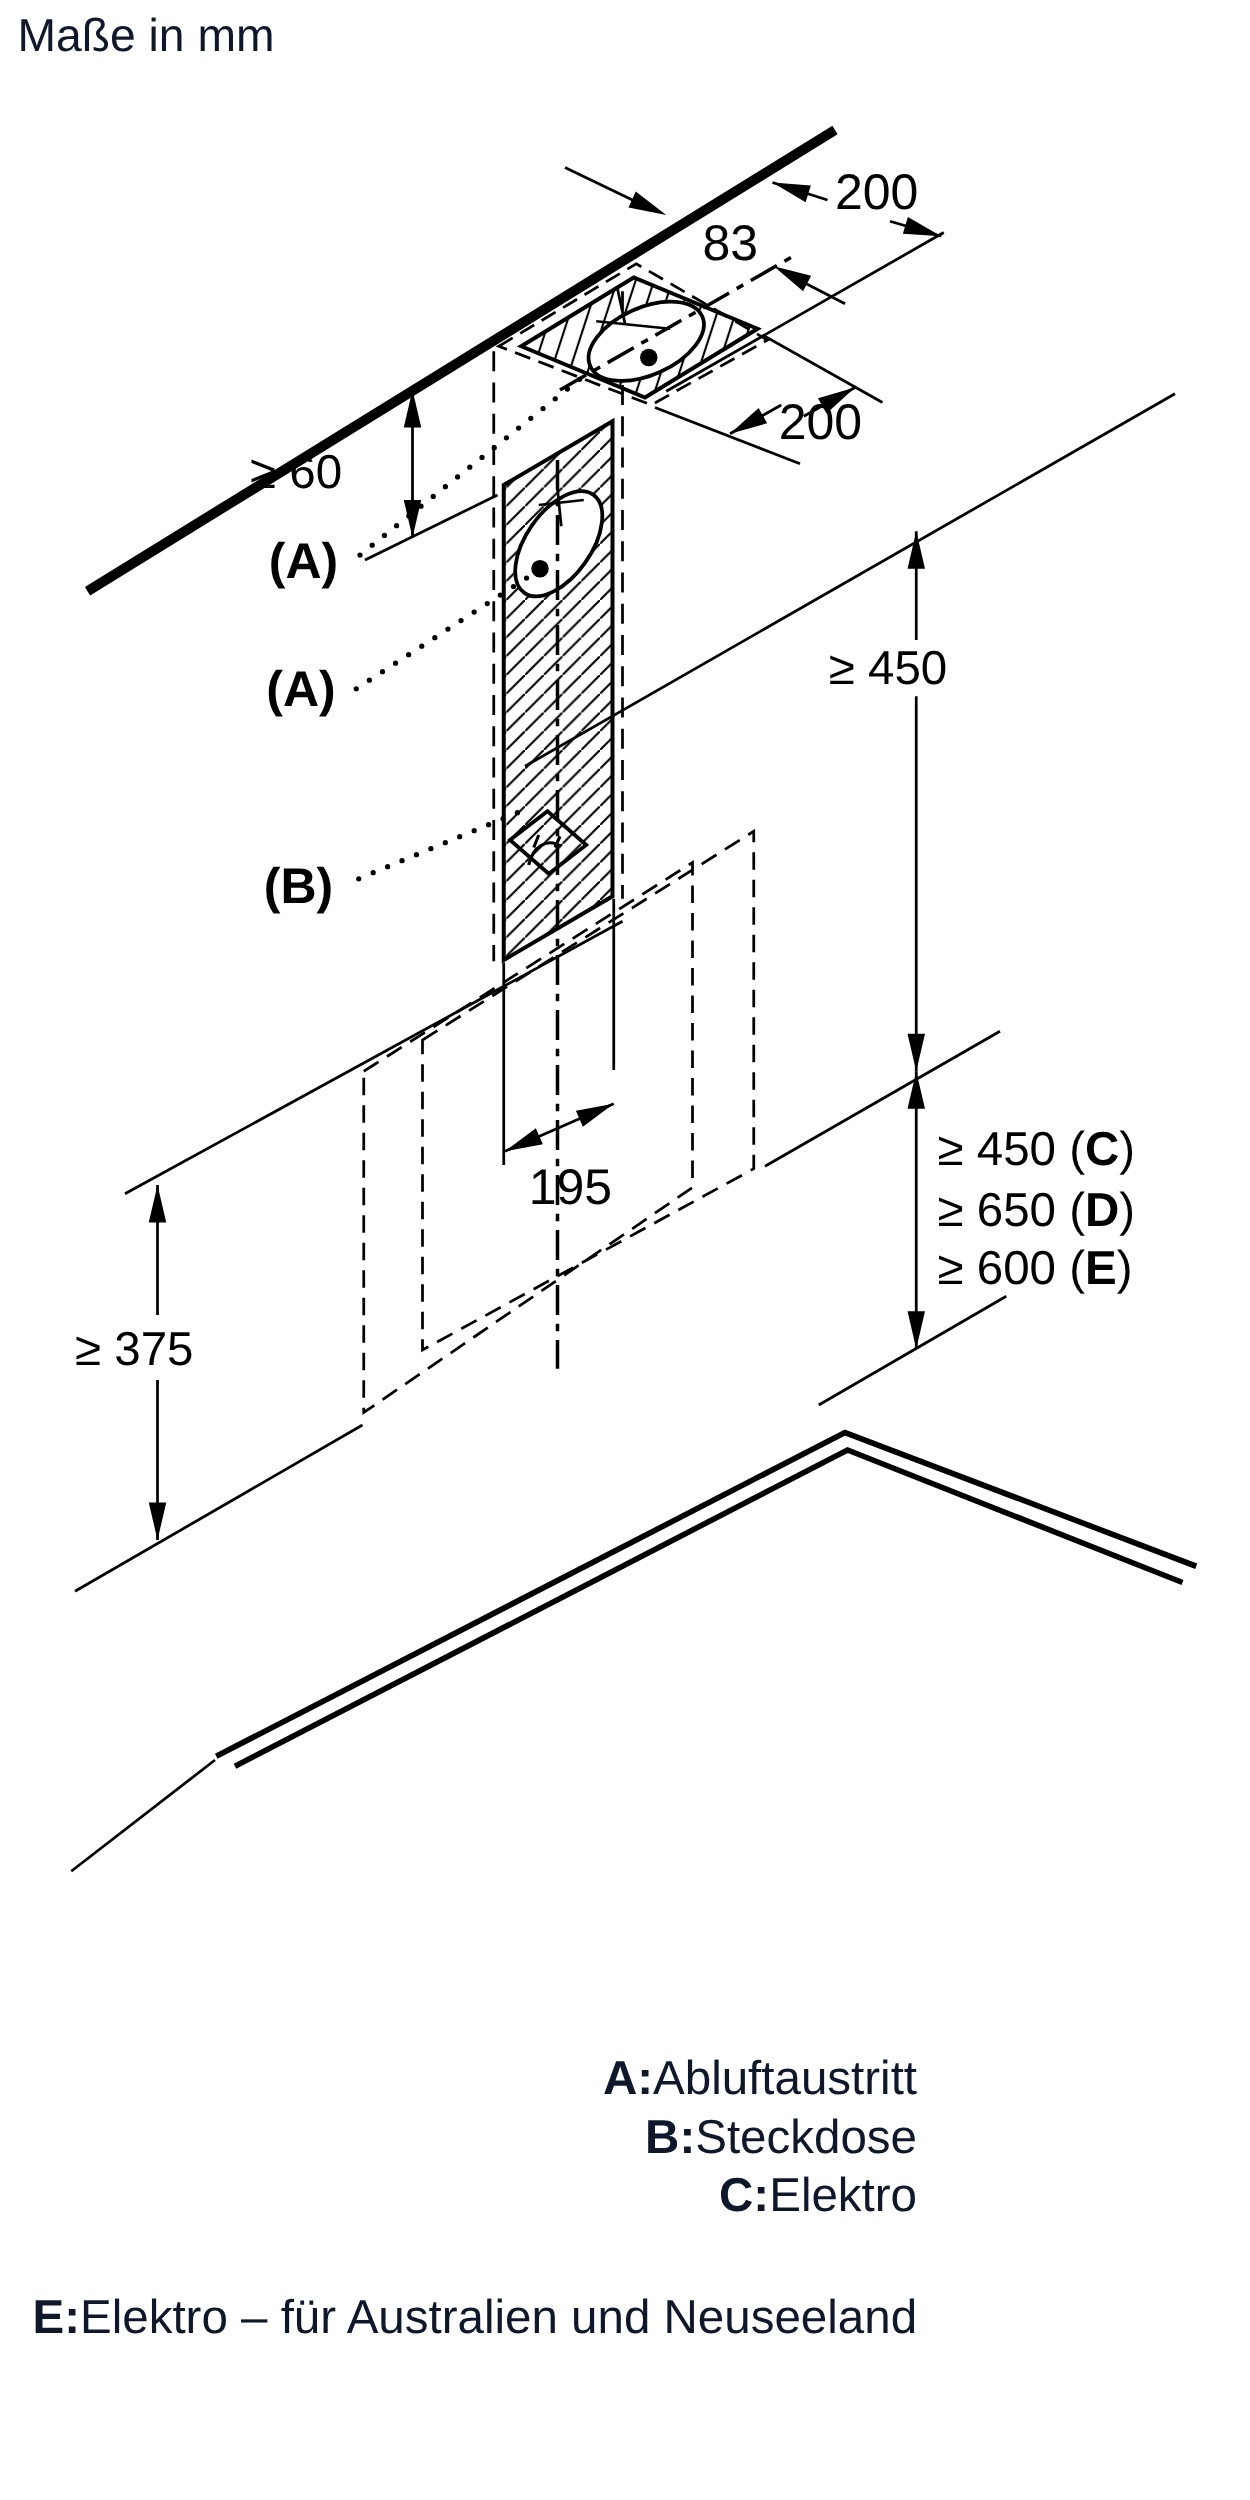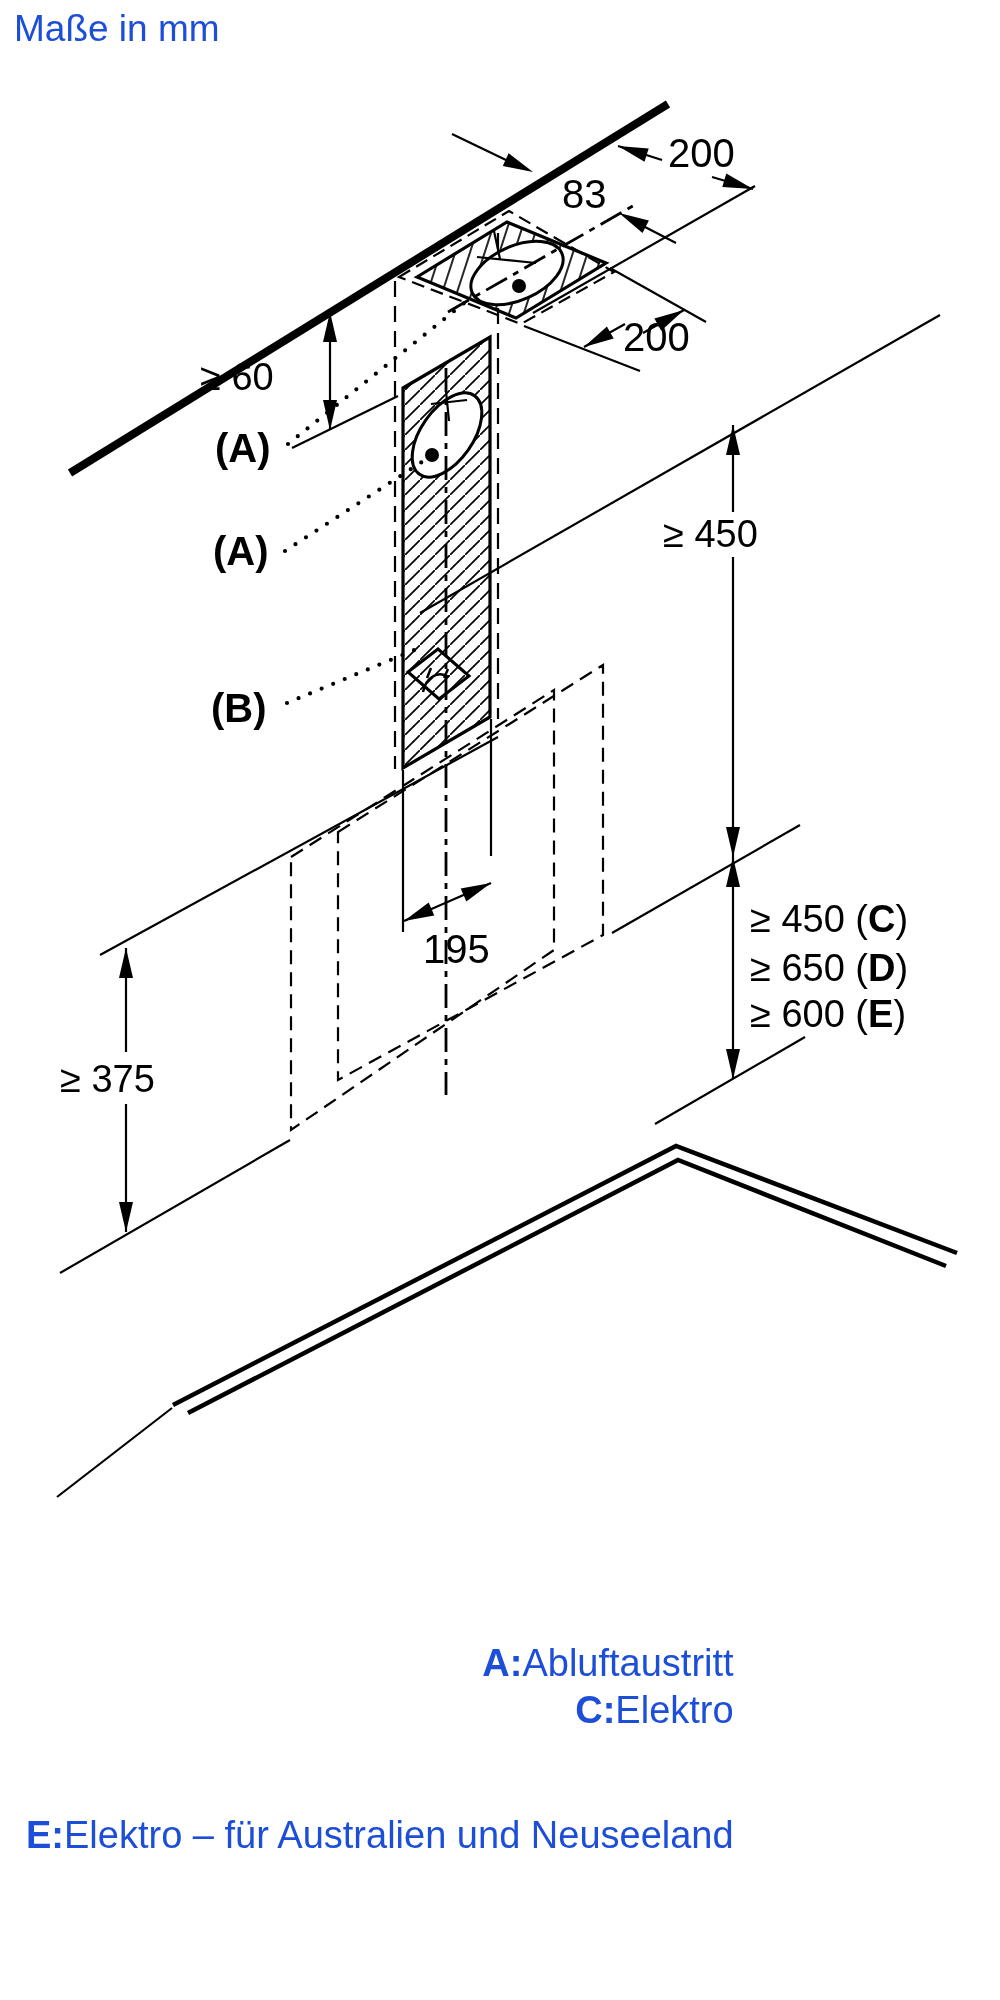--- a/index.html
+++ b/index.html
@@ -1,22 +1,22 @@
 <!DOCTYPE html>
 <html><head>
 <meta charset="utf-8">
 <style>
   html,body{margin:0;padding:0;background:#ffffff;}
   #canvas{position:relative;width:1000px;height:2000px;background:#fff;overflow:hidden;
-          font-family:"Liberation Sans", sans-serif;color:#1d4ed8;}
+          font-family:"Liberation Sans", sans-serif;color:#0f172a;}
   #title{position:absolute;left:14px;top:8px;font-size:37px;letter-spacing:0px;}
   svg{position:absolute;left:0;top:0;}
   #legend{position:absolute;left:14px;top:1640px;font-size:38px;}
   .legend-row{height:47px;line-height:47px;white-space:nowrap;text-align:right;}
-  .legend-row.gap{margin-top:78px;}
+  .legend-row.gap{margin-top:50px;}
   .legend-key{font-weight:bold;display:inline-block;min-width:50px;}
   text{font-family:"Liberation Sans", sans-serif;}
 </style>
 </head>
 <body>
 
 <div id="canvas">
 
   <div id="title">Maße in mm</div>
 
@@ -163,20 +163,23 @@
       <polyline points="173,1405 676,1146 957,1253"></polyline>
       <polyline points="188,1413 678,1160 946,1266"></polyline>
     </g>
   </svg>
 
   <div id="legend">
     <div class="legend-row">
       <span class="legend-key">A:</span><span>Abluftaustritt</span>
     </div>
     <div class="legend-row">
+      <span class="legend-key">B:</span><span>Steckdose</span>
+    </div>
+    <div class="legend-row">
       <span class="legend-key">C:</span><span>Elektro</span>
     </div>
     <div class="legend-row gap">
       <span class="legend-key">E:</span><span>Elektro – für Australien und Neuseeland</span>
     </div>
   </div>
 
 </div>
 
 </body></html>

